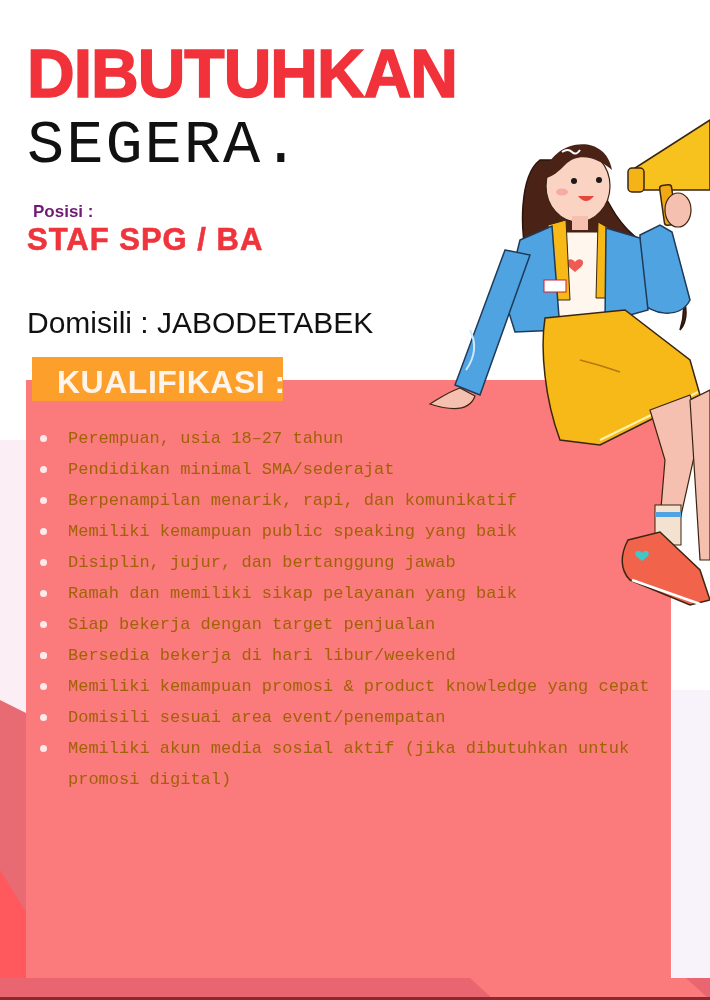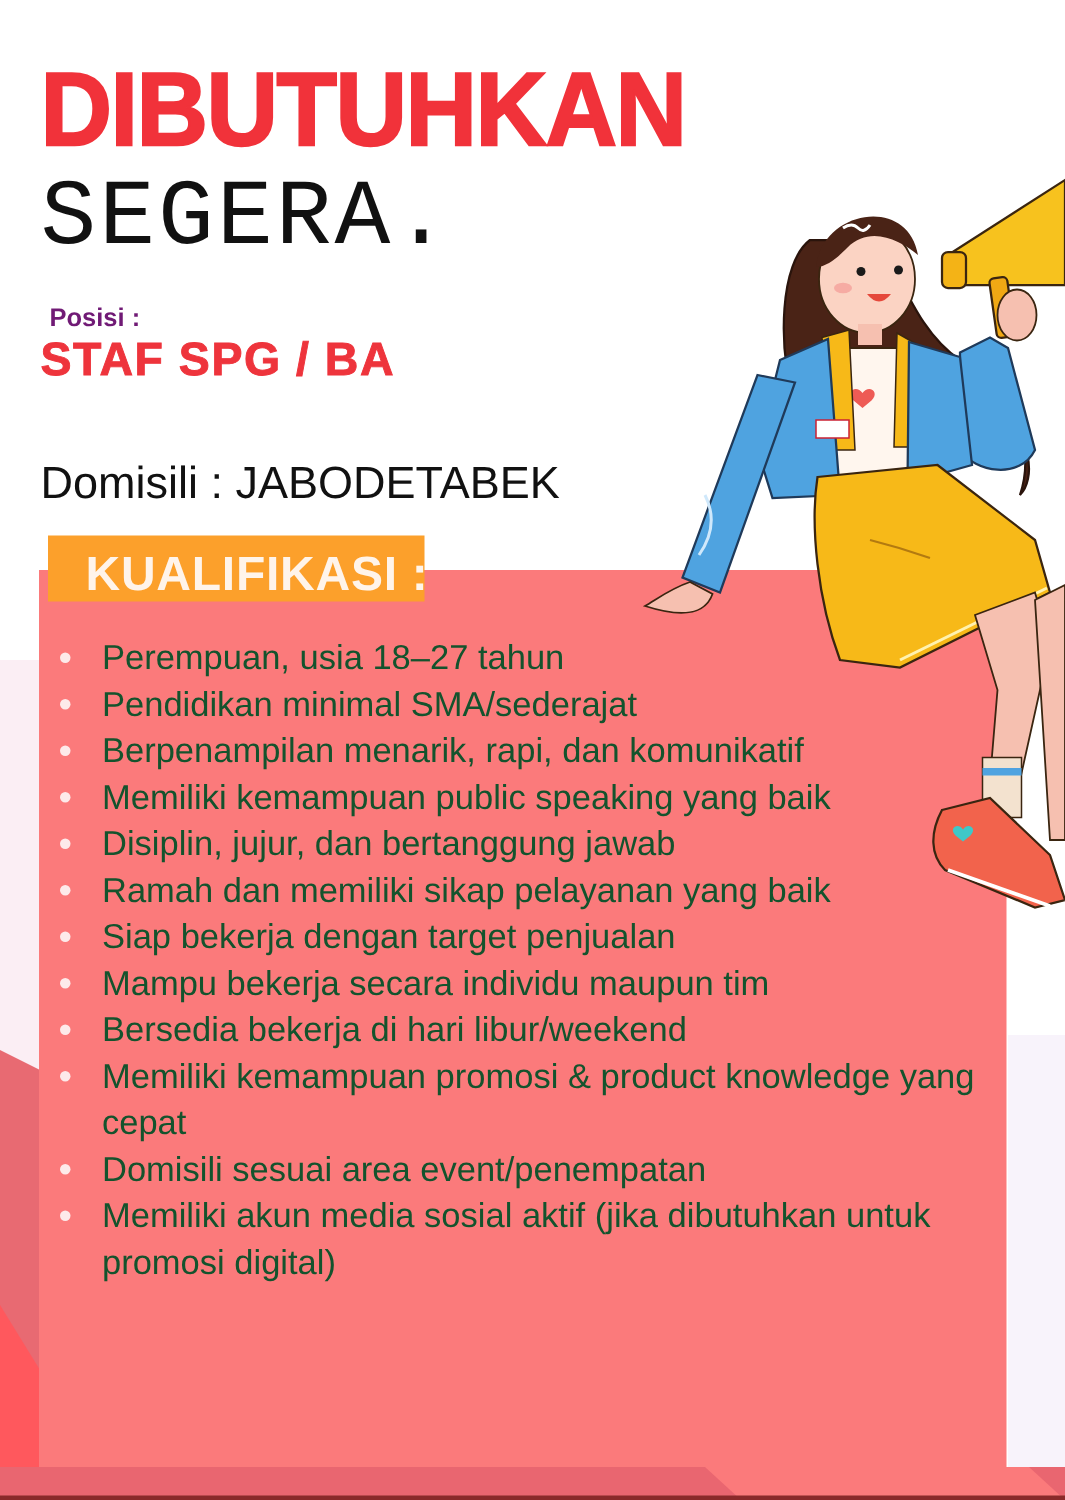--- a/index.html
+++ b/index.html
@@ -21,21 +21,21 @@
   .posisi-label { position:absolute; left:33px; top:202px; font-family:"Liberation Sans", sans-serif; font-weight:bold; font-size:17px; color:#701a75; }
   .position-title { position:absolute; left:27px; top:222px; font-family:"Liberation Sans", sans-serif; font-weight:900; font-size:31px; color:#ee343c; letter-spacing:1px; -webkit-text-stroke:0.6px #ee343c; }
   .domisili { position:absolute; left:27px; top:286px; font-family:"Liberation Sans", sans-serif; font-weight:normal; font-size:30px; color:#111;margin-top:20px; }
 
   
   .qual-box { position:absolute; left:26px; top:380px; width:645px; height:598px; background:#fb7a7b; }
   .qual-tab { position:absolute; left:32px; top:357px; width:251px; height:44px; background:#fca02b; }
   .qual-tab-label { position:absolute; left:57px; top:364px; font-family:"Liberation Sans", sans-serif; font-weight:bold; font-size:32px; color:#fff4ea; letter-spacing:0.5px; }
 
   .qual-list { position:absolute; left:38px; top:423px; width:640px; margin:0; padding:0; list-style:none; }
-  .qual-list li { position:relative; padding-left:30px; font-family:Liberation Sans, sans-serif; font-size:23px; line-height:31px; color:#14532d; }
+  .qual-list li { position:relative; padding-left:30px; font-family:Liberation Mono, monospace; font-size:17px; line-height:31px; color:#a16207; }
   .qual-list li .bullet { position:absolute; left:2px; top:12px; width:7px; height:7px; border-radius:50%; background:#fdeaea; }
 
   
   .illustration { position:absolute; left:420px; top:100px; width:290px; height:520px; }
 </style>
 </head>
 <body>
 
 <div class="poster">
 
@@ -61,21 +61,21 @@
   <div class="qual-tab-label">KUALIFIKASI :</div>
 
   <ul class="qual-list">
     <li><span class="bullet"></span><span>Perempuan, usia 18–27 tahun</span></li>
     <li><span class="bullet"></span><span>Pendidikan minimal SMA/sederajat</span></li>
     <li><span class="bullet"></span><span>Berpenampilan menarik, rapi, dan komunikatif</span></li>
     <li><span class="bullet"></span><span>Memiliki kemampuan public speaking yang baik</span></li>
     <li><span class="bullet"></span><span>Disiplin, jujur, dan bertanggung jawab</span></li>
     <li><span class="bullet"></span><span>Ramah dan memiliki sikap pelayanan yang baik</span></li>
     <li><span class="bullet"></span><span>Siap bekerja dengan target penjualan</span></li>
-    <li><span class="bullet"></span><span>Mampu bekerja secara individu maupun tim</span></li>
+    <li><span class="bullet"></span></li>
     <li><span class="bullet"></span><span>Bersedia bekerja di hari libur/weekend</span></li>
     <li><span class="bullet"></span><span>Memiliki kemampuan promosi &amp; product knowledge yang cepat</span></li>
     <li><span class="bullet"></span><span>Domisili sesuai area event/penempatan</span></li>
     <li><span class="bullet"></span><span>Memiliki akun media sosial aktif (jika dibutuhkan untuk promosi digital)</span></li>
   </ul>
 
   <svg class="illustration" viewBox="420 100 290 520" width="290" height="520">
 
     <path d="M540 160 C520 175 518 230 530 270 C540 300 560 300 575 280 L590 240 C620 250 640 260 660 270 C690 290 690 320 680 330 C690 300 680 270 640 240 C610 220 600 180 585 160 Z" fill="#4a2316" stroke="#2a140c" stroke-width="1.5"></path>
 

